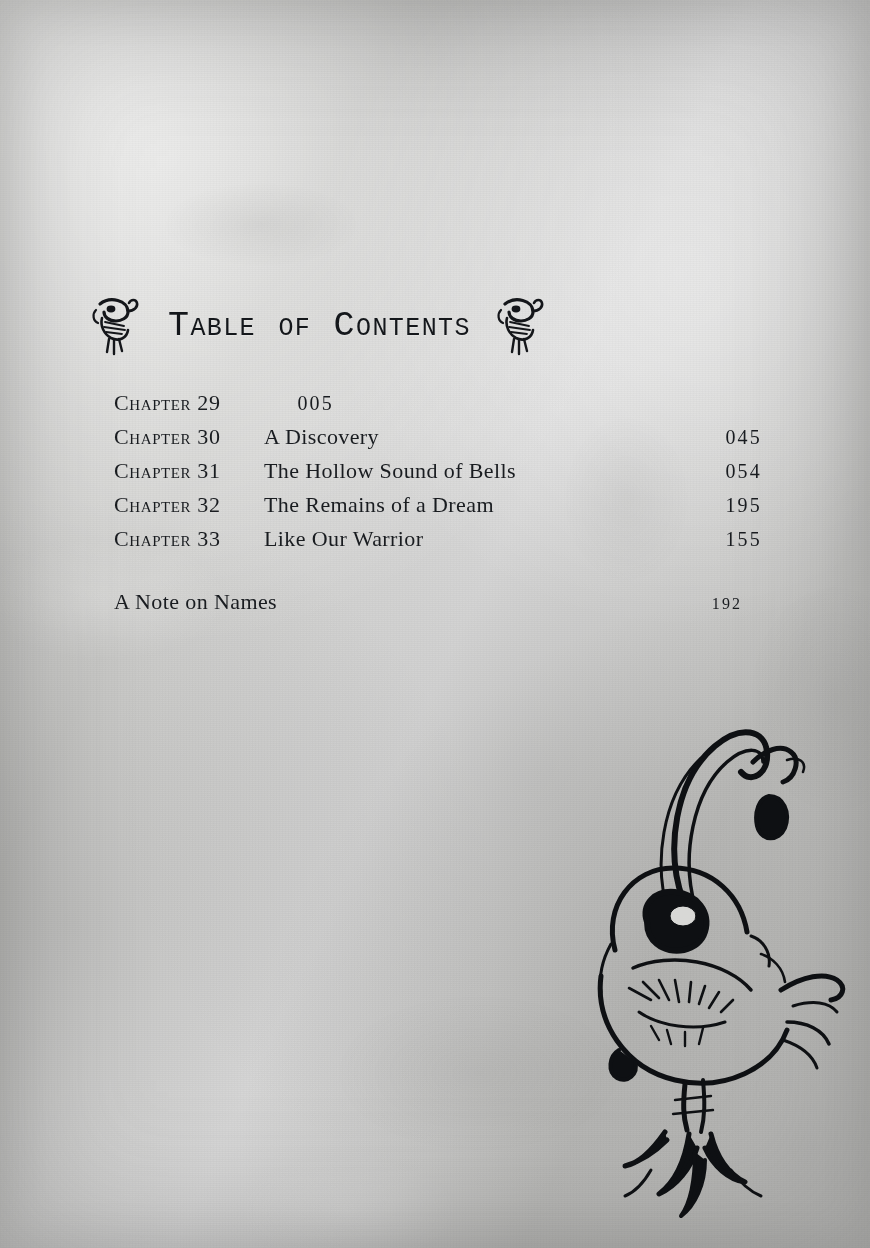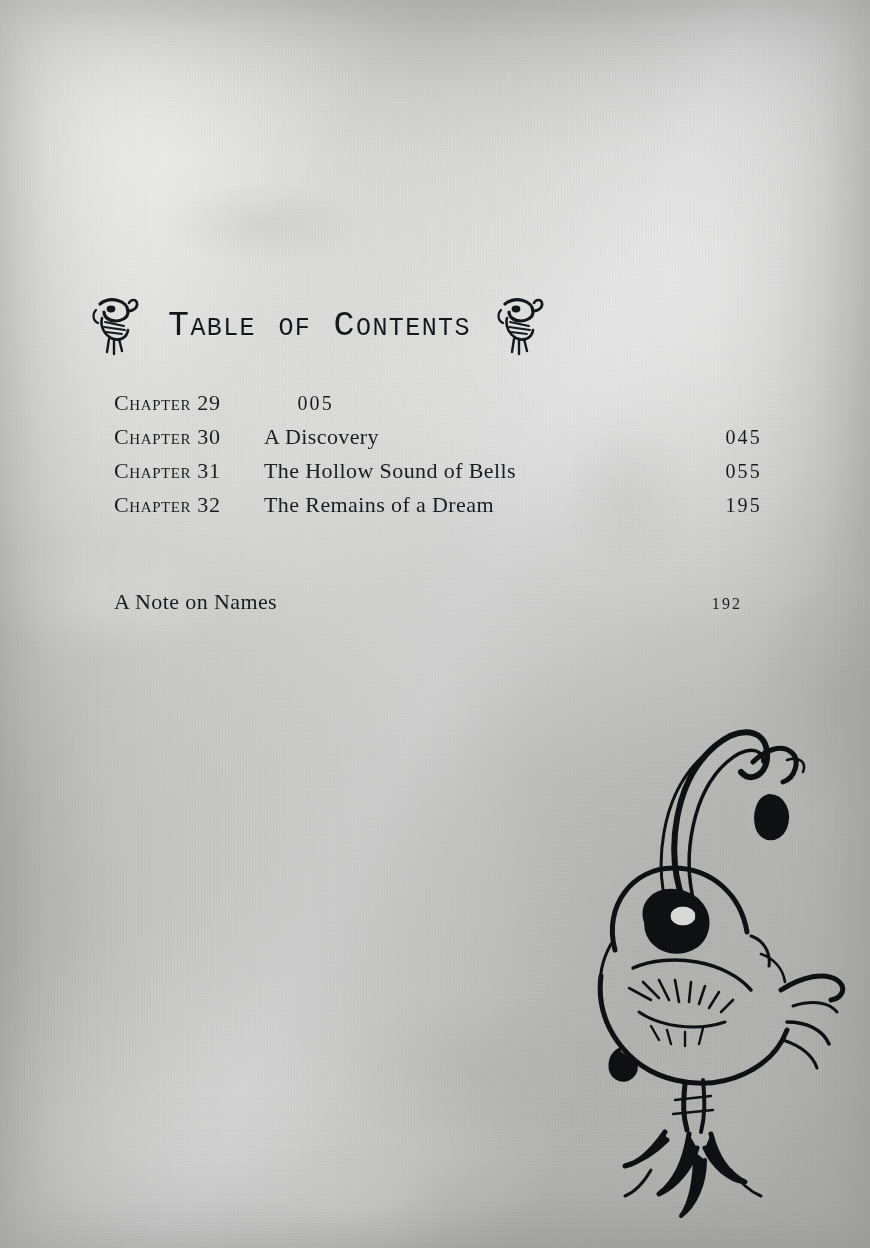--- a/index.html
+++ b/index.html
@@ -198,29 +198,34 @@
 
     <div class="toc-row">
       <span class="toc-chapter">Chapter 30</span>
       <span class="toc-name">A Discovery</span>
       <span class="toc-page">045</span>
     </div>
 
     <div class="toc-row">
       <span class="toc-chapter">Chapter 31</span>
       <span class="toc-name">The Hollow Sound of Bells</span>
-      <span class="toc-page">055</span>
+      <span class="toc-page">054</span>
     </div>
 
     <div class="toc-row">
       <span class="toc-chapter">Chapter 32</span>
       <span class="toc-name">The Remains of a Dream</span>
       <span class="toc-page">195</span>
     </div>
 
+    <div class="toc-row">
+      <span class="toc-chapter">Chapter 33</span>
+      <span class="toc-name">Like Our Warrior</span>
+      <span class="toc-page">155</span>
+    </div>
   </div>
 
   <div class="toc-extra">
     <span class="toc-name">A Note on Names</span>
     <span class="toc-page">192</span>
   </div>
 
   <div class="illustration">
     <svg viewBox="0 0 300 520" fill="none" xmlns="http://www.w3.org/2000/svg">
       <g stroke="currentColor" fill="none" stroke-linecap="round" stroke-linejoin="round">

